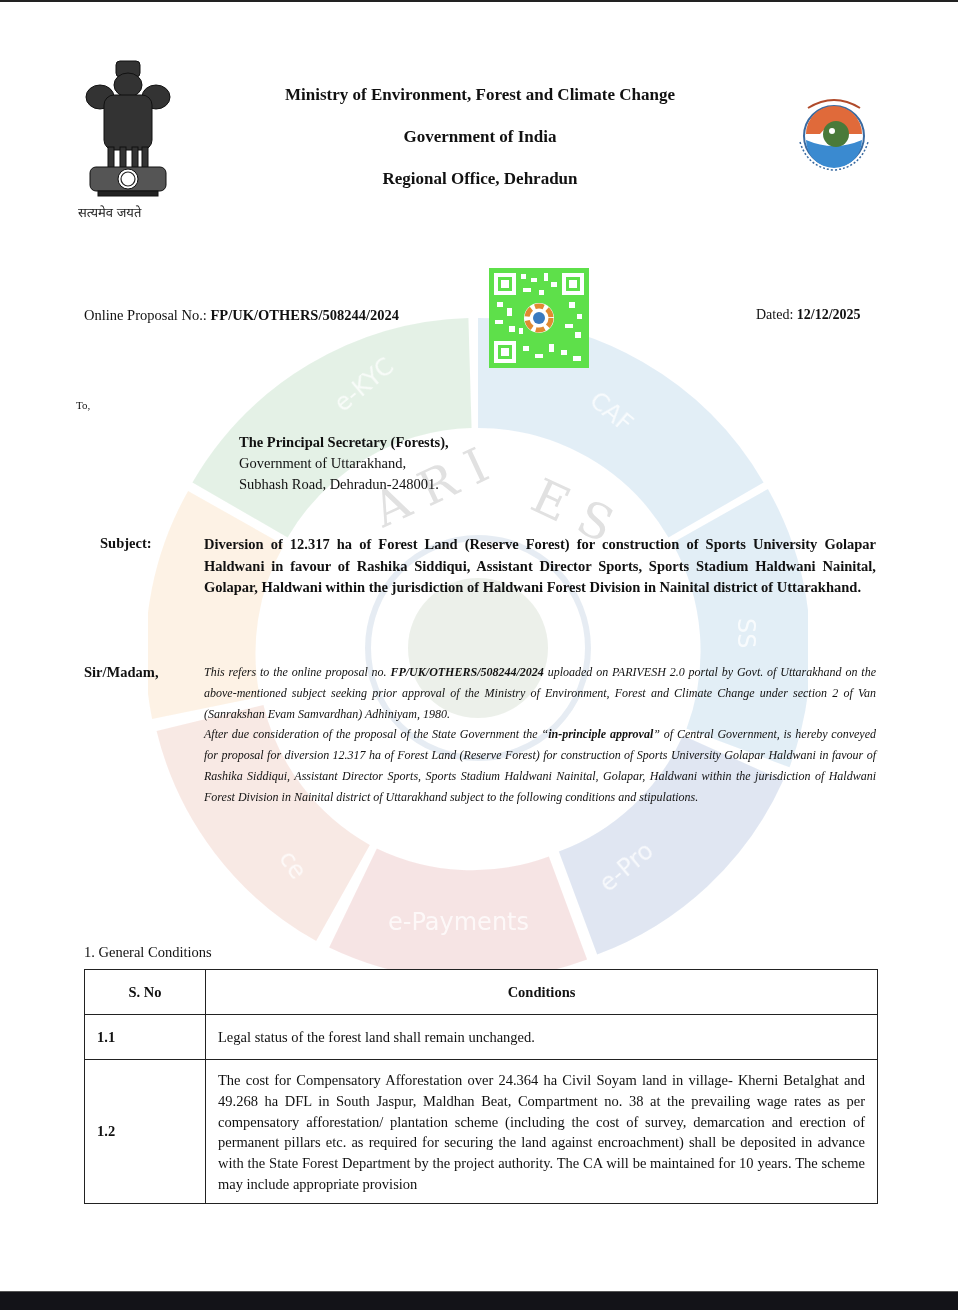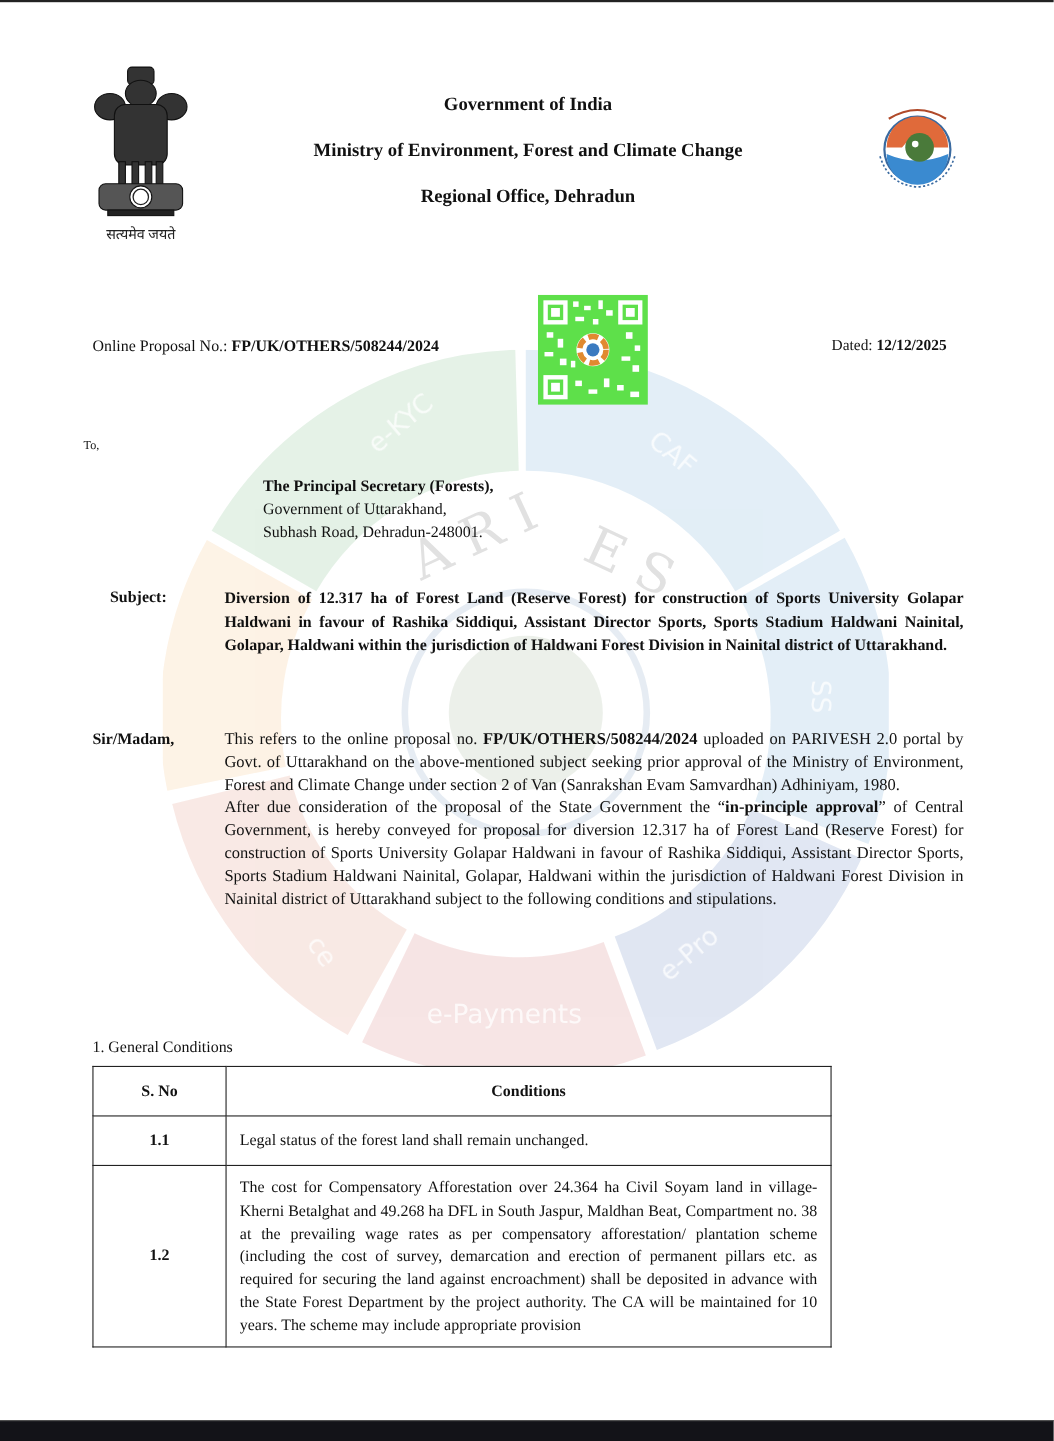--- a/index.html
+++ b/index.html
@@ -12,53 +12,53 @@
   .bottombar { position: absolute; left: 0; top: 1291px; width: 958px; height: 19px; background: #131318; border-top: 1px solid #555; }
 
   
   .watermark { position: absolute; left: 148px; top: 318px; width: 660px; height: 660px; pointer-events: none; z-index: 0; }
   .watermark svg { width: 100%; height: 100%; }
 
   .abs { position: absolute; z-index: 1; }
 
   
   .emblem { left: 78px; top: 55px; width: 100px; height: 170px; }
-  .emblem-motto { position: absolute; left: 0; top: 148px; width: 100px; text-align: center; font-family: Liberation Serif, serif; font-size: 13px; color: #222; }
+  .emblem-motto { position: absolute; left: 0; top: 148px; width: 100px; font-family: Liberation Sans, sans-serif; font-size: 13px; color: #222; }
   .moefcc-logo { left: 788px; top: 86px; width: 92px; height: 92px; }
   .head-lines { left: 240px; top: 84px; width: 480px; text-align: center; font-weight: bold; font-size: 17px; }
   .head-lines div { height: 42px; line-height: 22px; }
 
   
   .proposal { left: 84px; top: 307px; font-size: 14.5px; }
   .proposal b { font-weight: bold; }
   .dated { left: 756px; top: 307px; font-size: 14px; }
   .qr { left: 489px; top: 268px; width: 100px; height: 100px; }
 
   .to { left: 76px; top: 399px; font-size: 11px; }
   .addressee { left: 204px; top: 432px; font-size: 14.5px; line-height: 21px; margin-left: 35px; }
   .addressee .strong { font-weight: bold; }
 
   .subject-label { left: 100px; top: 535px; font-size: 14.5px; font-weight: bold; }
   .subject-text { left: 204px; top: 534px; width: 672px; font-size: 14.5px; font-weight: bold; line-height: 21.5px; text-align: justify; }
 
   .salutation { left: 84px; top: 664px; font-size: 14.5px; font-weight: bold; }
-  .body-text { left: 204px; top: 662px; width: 672px; font-size: 15px; line-height: 20.8px; text-align: justify; }
+  .body-text { left: 204px; top: 662px; width: 672px; font-size: 12px; line-height: 20.8px; text-align: justify; font-style: italic; }
   .body-text p { margin: 0; }
 
   .section-title { left: 84px; top: 944px; font-size: 14.5px; font-weight: normal; }
 
   table.conditions {
-    position: absolute; left: 84px; top: 969px; width: 672px; z-index: 1;
+    position: absolute; left: 84px; top: 969px; width: 794px; z-index: 1;
     border-collapse: collapse; font-size: 14.5px; background: #fff;
   }
   table.conditions td, table.conditions th {
     border: 1.5px solid #222; padding: 0 12px;
   }
   table.conditions th { font-weight: bold; height: 44px; text-align: center; }
-  table.conditions td.sno { width: 96px; text-align: center; font-weight: bold; }
+  table.conditions td.sno { width: 96px; text-align: left; font-weight: bold; }
   table.conditions td.cond { text-align: justify; line-height: 20.8px; }
   tr.r1 td { height: 44px; }
   tr.r2 td.cond { padding-top: 10px; padding-bottom: 8px; }
 </style>
 </head>
 <body>
 
 <div class="topbar"></div>
 
 <div class="watermark">
@@ -106,22 +106,22 @@
       <rect x="12" y="112" width="76" height="24" rx="6" fill="#555"></rect>
       <circle cx="50" cy="124" r="10" fill="#fff"></circle>
       <rect x="20" y="136" width="60" height="5" fill="#222"></rect>
     </g>
     <circle cx="50" cy="124" r="7" fill="none" stroke="#222" stroke-width="1.2"></circle>
   </svg>
   <div class="emblem-motto">सत्यमेव जयते</div>
 </div>
 
 <div class="abs head-lines">
+  <div>Ministry of Environment, Forest and Climate Change</div>
   <div>Government of India</div>
-  <div>Ministry of Environment, Forest and Climate Change</div>
   <div>Regional Office, Dehradun</div>
 </div>
 
 <div class="abs moefcc-logo">
   <svg width="92" height="92" viewBox="0 0 92 92" xmlns="http://www.w3.org/2000/svg">
     <circle cx="46" cy="50" r="30" fill="#fff" stroke="#3a6aa0" stroke-width="2"></circle>
     <path d="M 18 48 A 28 28 0 0 1 74 48 L 60 48 Q 46 30 32 48 Z" fill="#e06a3a"></path>
     <path d="M 18 54 A 28 28 0 0 0 74 54 Q 46 66 18 54 Z" fill="#3a8ad0"></path>
     <circle cx="48" cy="48" r="13" fill="#4a7a3a"></circle>
     <circle cx="44" cy="45" r="3" fill="#fff"></circle>

